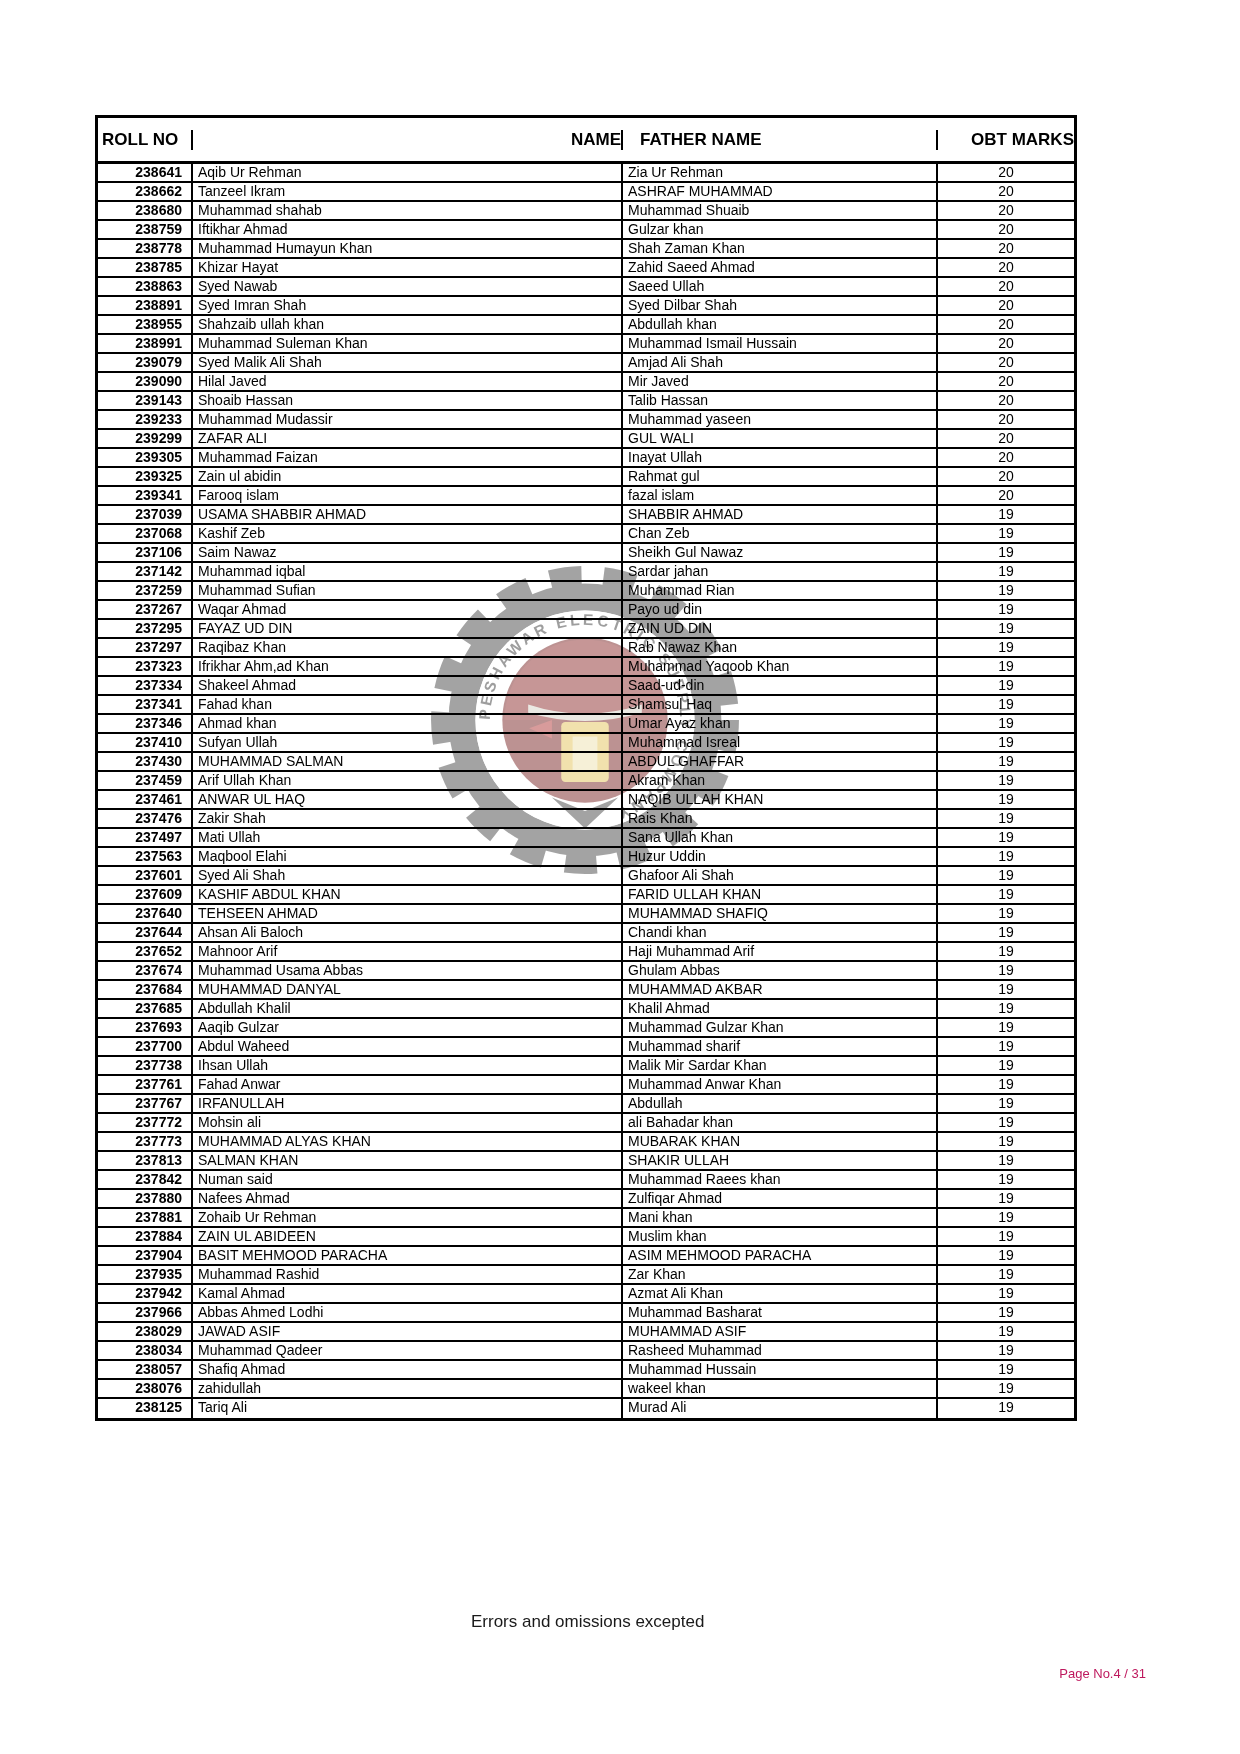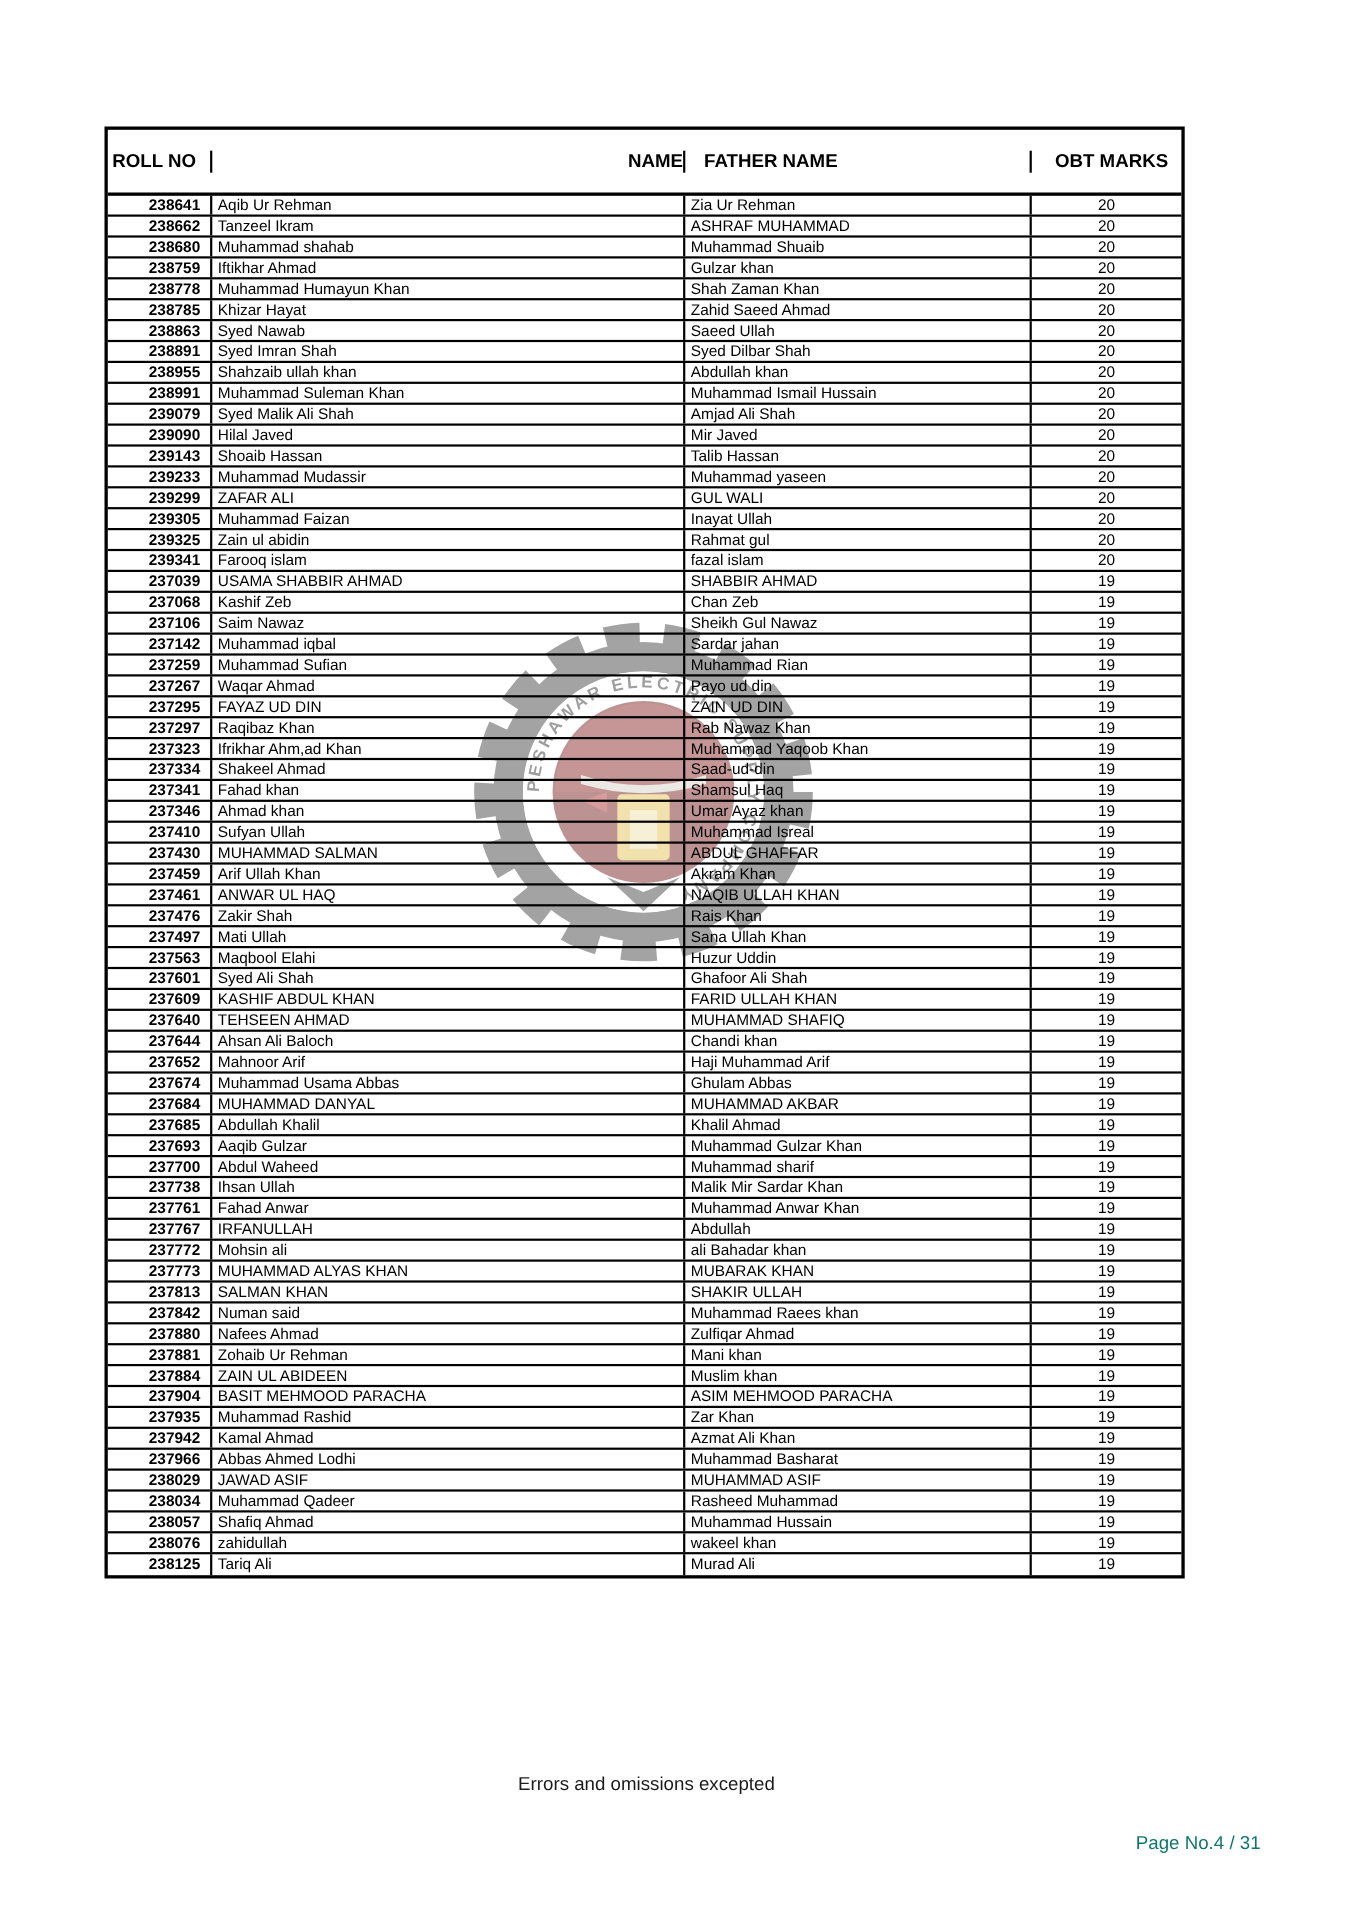--- a/index.html
+++ b/index.html
@@ -26,21 +26,21 @@
     position: absolute;
     left: 95px;
     top: 115px;
     width: 982px;
     border: 3px solid #000;
     z-index: 2;
     background: transparent;
   }
   .thead {
     display: flex;
-    height: 60px;
+    height: 46px;
     border-bottom: 3px solid #000;
     font-weight: bold;
     font-size: 17px;
     align-items: center;
     color: #000;
   }
   .tr {
     display: flex;
     height: 19px;
     border-bottom: 2px solid #000;
@@ -50,39 +50,39 @@
   }
   .tbody .tr:last-child { border-bottom: none; }
   .cell { overflow: hidden; white-space: nowrap; }
   .col-roll   { width: 95px;  border-right: 2px solid #000; }
   .col-name   { width: 430px; border-right: 2px solid #000; }
   .col-father { width: 315px; border-right: 2px solid #000; }
   .col-marks  { flex: 1; }
   .thead .col-roll   { padding-left: 4px; }
   .thead .col-name   { padding-left: 5px; text-align: right; }
   .thead .col-father { padding-left: 17px; }
-  .thead .col-marks  { text-align: left; padding-left: 21px; }
+  .thead .col-marks  { text-align: right; }
   .tbody .col-roll   { text-align: right; padding-right: 9px; font-weight: bold; }
   .tbody .col-name   { padding-left: 5px; }
   .tbody .col-father { padding-left: 5px; }
   .tbody .col-marks  { text-align: center; }
   .footer-note {
     position: absolute;
     top: 1612px;
     left: 471px;
     font-size: 17px;
     color: #1a1a1a;
     z-index: 2;
   }
   .page-number {
     position: absolute;
     top: 1666px;
     right: 94px;
-    font-size: 17px;
-    color: #0f766e;
+    font-size: 13px;
+    color: #be185d;
     z-index: 2;
     text-align: center;
   }
 </style>
 </head>
 <body>
 
 <div class="page">
 
   <svg class="watermark" viewBox="0 0 300 300">

